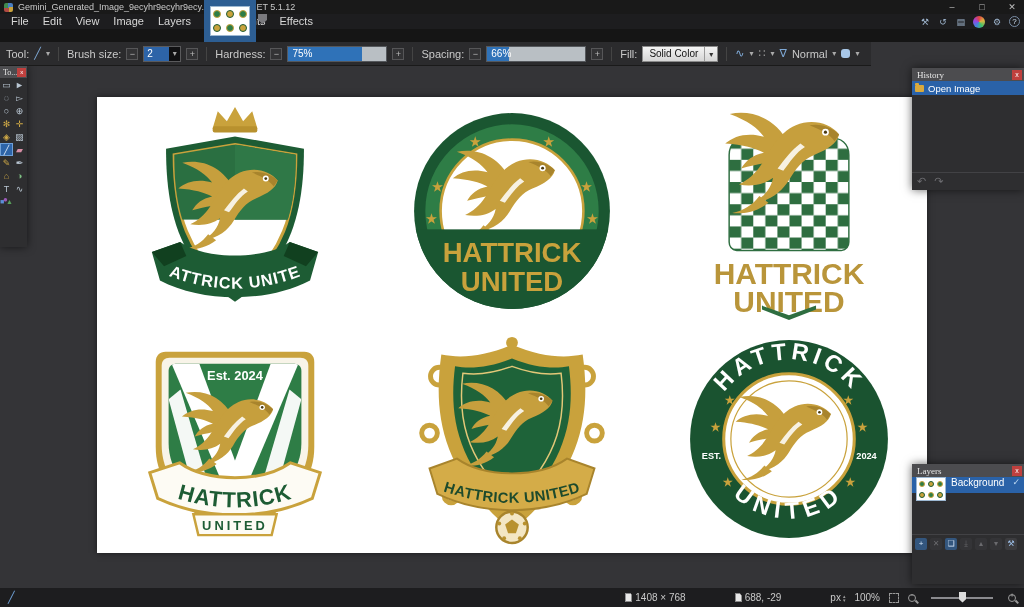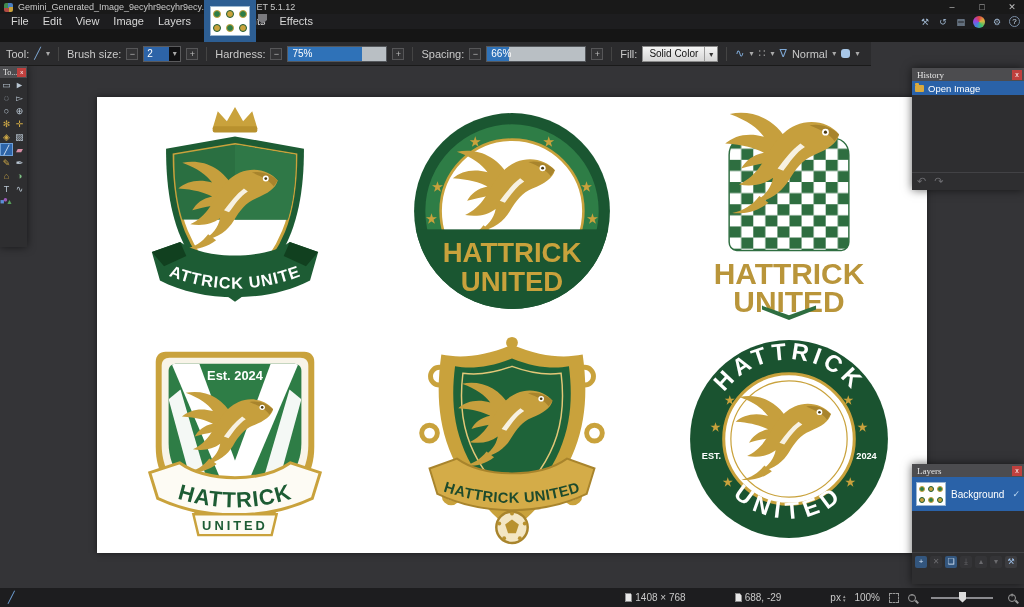--- a/index.html
+++ b/index.html
@@ -93,21 +93,21 @@
   #historypanel { left:912px; top:68px; width:112px; height:122px; }
   .hist-item { height:14px; background:#2a62a8; display:flex; align-items:center; gap:4px; padding:0 3px; }
   .folder { width:9px; height:7px; background:#d9a93c; border-radius:1px; position:relative; }
   .folder::before { content:""; position:absolute; left:0; top:-2px; width:4px; height:2px; background:#d9a93c; border-radius:1px 1px 0 0; }
   .hist-label { font-size:9.5px; color:#fff; }
   .hist-body { height:77px; }
   .hist-footer { height:18px; border-top:1px solid #424245; display:flex; align-items:center; gap:8px; padding-left:5px; }
   .hist-footer span { color:#6e6e72; font-size:11px; }
 
   #layerspanel { left:912px; top:464px; width:112px; height:120px; }
-  .layer-item { height:34px; background:#2a62a8; display:flex; align-items:center; gap:5px; padding:0 4px; }
+  .layer-item { height:16px; background:#2a62a8; display:flex; align-items:flex-start; gap:5px; padding:0 4px; }
   .layer-item .thumb { width:30px; height:24px; }
   .layer-item .thumb i { width:6px; height:6px; border-width:1px; }
   .layer-name { flex:1; font-size:10px; color:#fff; }
   .layer-check { font-size:9px; color:#bcd8f2; }
   .layers-body { height:41px; }
   .layers-footer { height:18px; border-top:1px solid #424245; display:flex; align-items:center; gap:3px; padding-left:3px; }
   .lbtn { width:12px; height:12px; font-size:8px; line-height:12px; text-align:center; border-radius:2px;
     background:#3c3c3f; color:#9fc3ee; }
   .lbtn.on1 { background:#33567e; color:#d7e7f8; }
   .lbtn.dis { color:#6a6a6e; background:#343437; }

